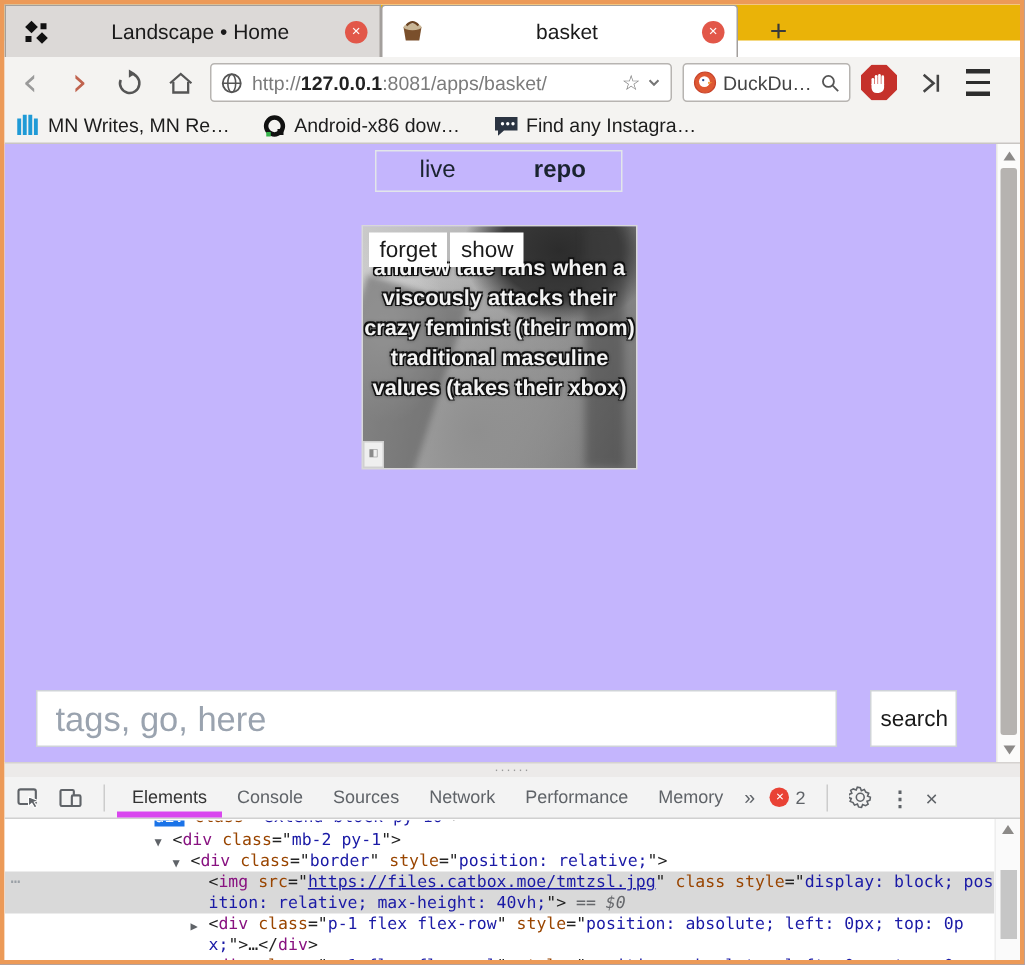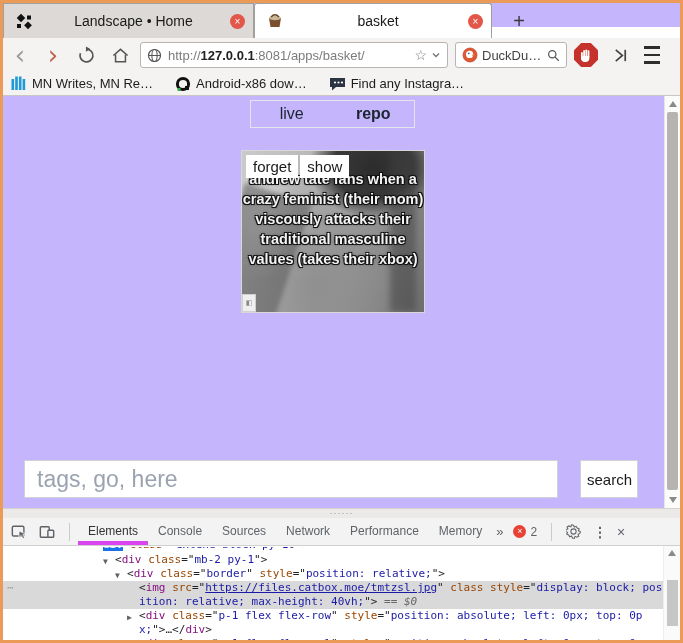--- a/index.html
+++ b/index.html
@@ -1,21 +1,21 @@
 <!DOCTYPE html>
 <html><head>
 <meta charset="utf-8">
 <style>
   html,body{margin:0;padding:0;background:#777;}
   *{box-sizing:border-box;}
   #app{position:relative;width:683px;height:643px;border:3px solid #EC9A58;background:#fff;
        font-family:"Liberation Sans",sans-serif;overflow:hidden;}
 
   
-  .tabbar{position:absolute;left:0;top:0;width:677px;height:24px;background:#c4b5fd;}
+  .tabbar{position:absolute;left:0;top:0;width:677px;height:24px;background:#eab308;}
   .btab{position:absolute;top:0;height:35px;display:flex;align-items:center;border:1px solid #a39f9c;border-bottom:none;}
   .btab.inactive{left:0;width:251px;background:#dcd9d7;}
   .btab.active{left:251px;width:238px;background:#fff;border-top-left-radius:3px;border-top-right-radius:3px;}
   .btab .title{flex:1;text-align:center;font-size:14px;color:#1a1a1a;white-space:nowrap;overflow:hidden;}
   .tab-close{width:15px;height:15px;border-radius:50%;background:#e25749;color:#fff;font-size:10px;line-height:15px;
              text-align:center;margin-right:8px;flex:0 0 auto;cursor:default;}
   .favicon{width:18px;height:18px;margin-left:11px;margin-right:4px;flex:0 0 auto;}
   .newtab{position:absolute;left:504px;top:6px;width:24px;height:24px;font-size:20px;color:#3a3a3a;text-align:center;line-height:24px;}
 
   
@@ -234,22 +234,22 @@
       <a href="#">live</a>
       <a href="#" class="repo">repo</a>
     </div>
 
     <div class="imgcard">
       <div class="meme">
         <div class="arm"></div>
         <div class="shade"></div>
         <div class="memetext">
           <div>andrew tate fans when a</div>
+          <div>viscously attacks their</div>
           <div>crazy feminist (their mom)</div>
-          <div>viscously attacks their</div>
           <div>traditional masculine</div>
           <div>values (takes their xbox)</div>
         </div>
       </div>
       <div class="overlay-btns">
         <button class="obtn">forget</button>
         <button class="obtn">show</button>
       </div>
       <div class="brokenimg">◧</div>
     </div>

